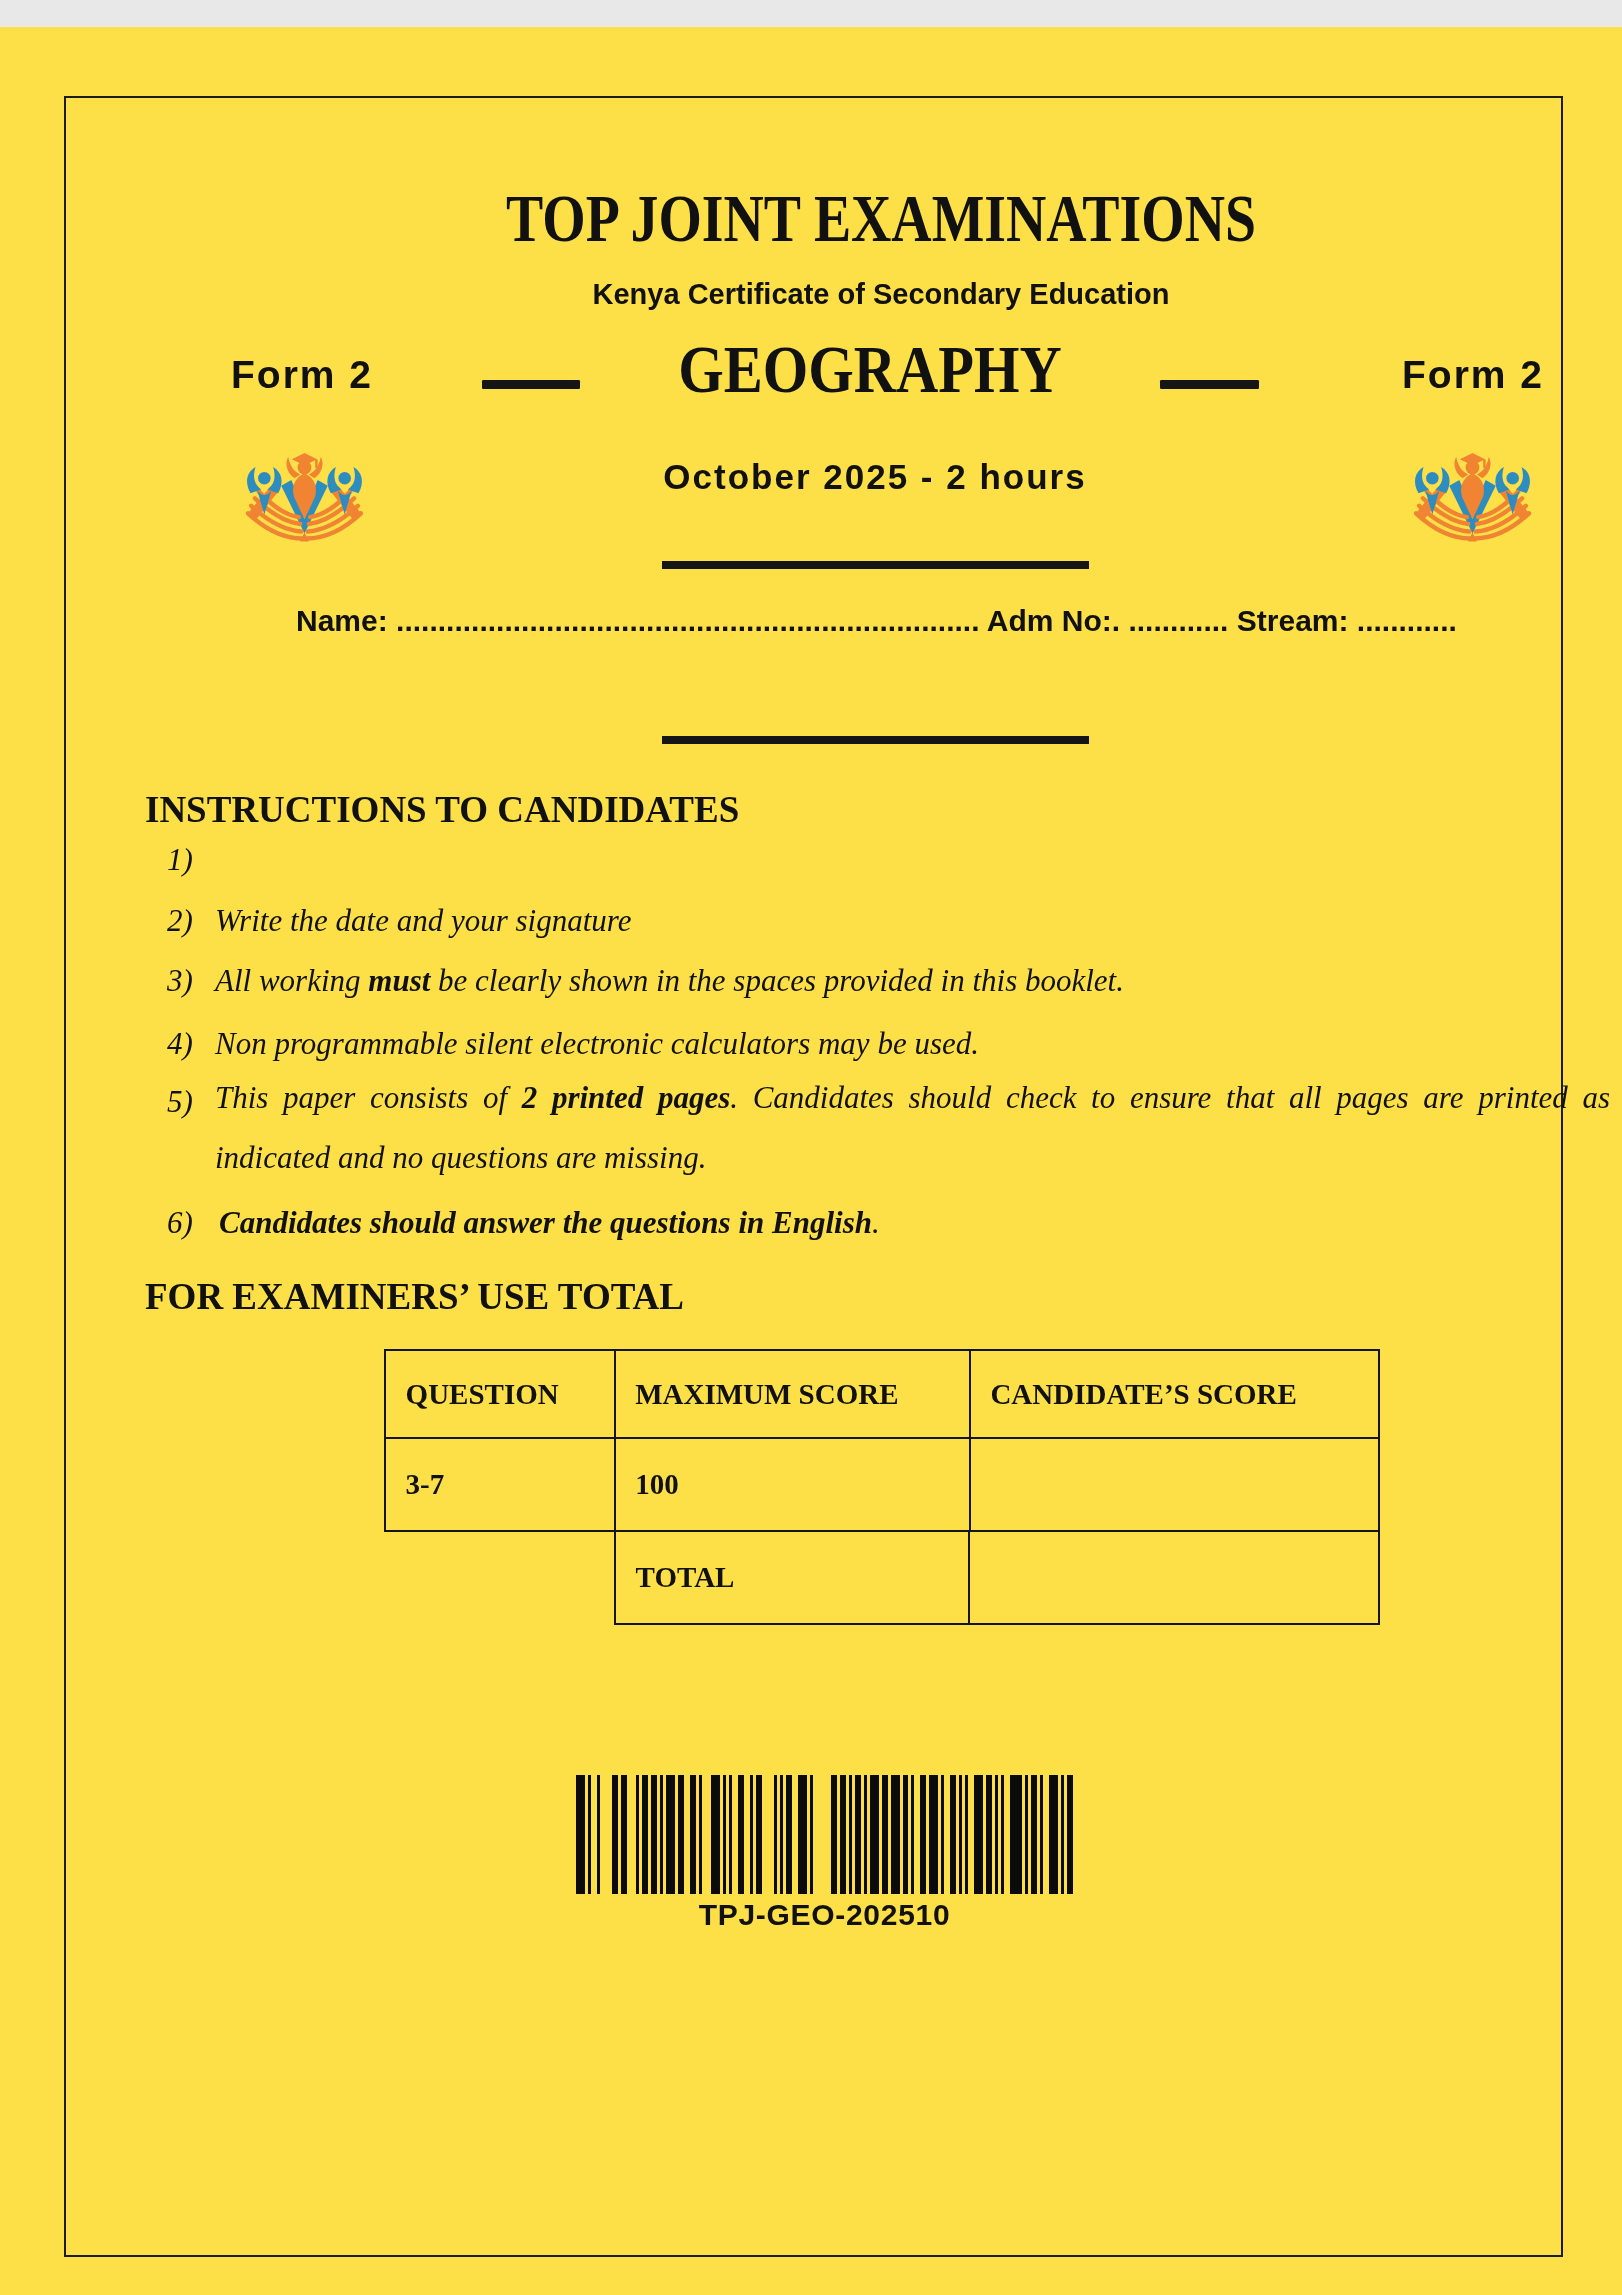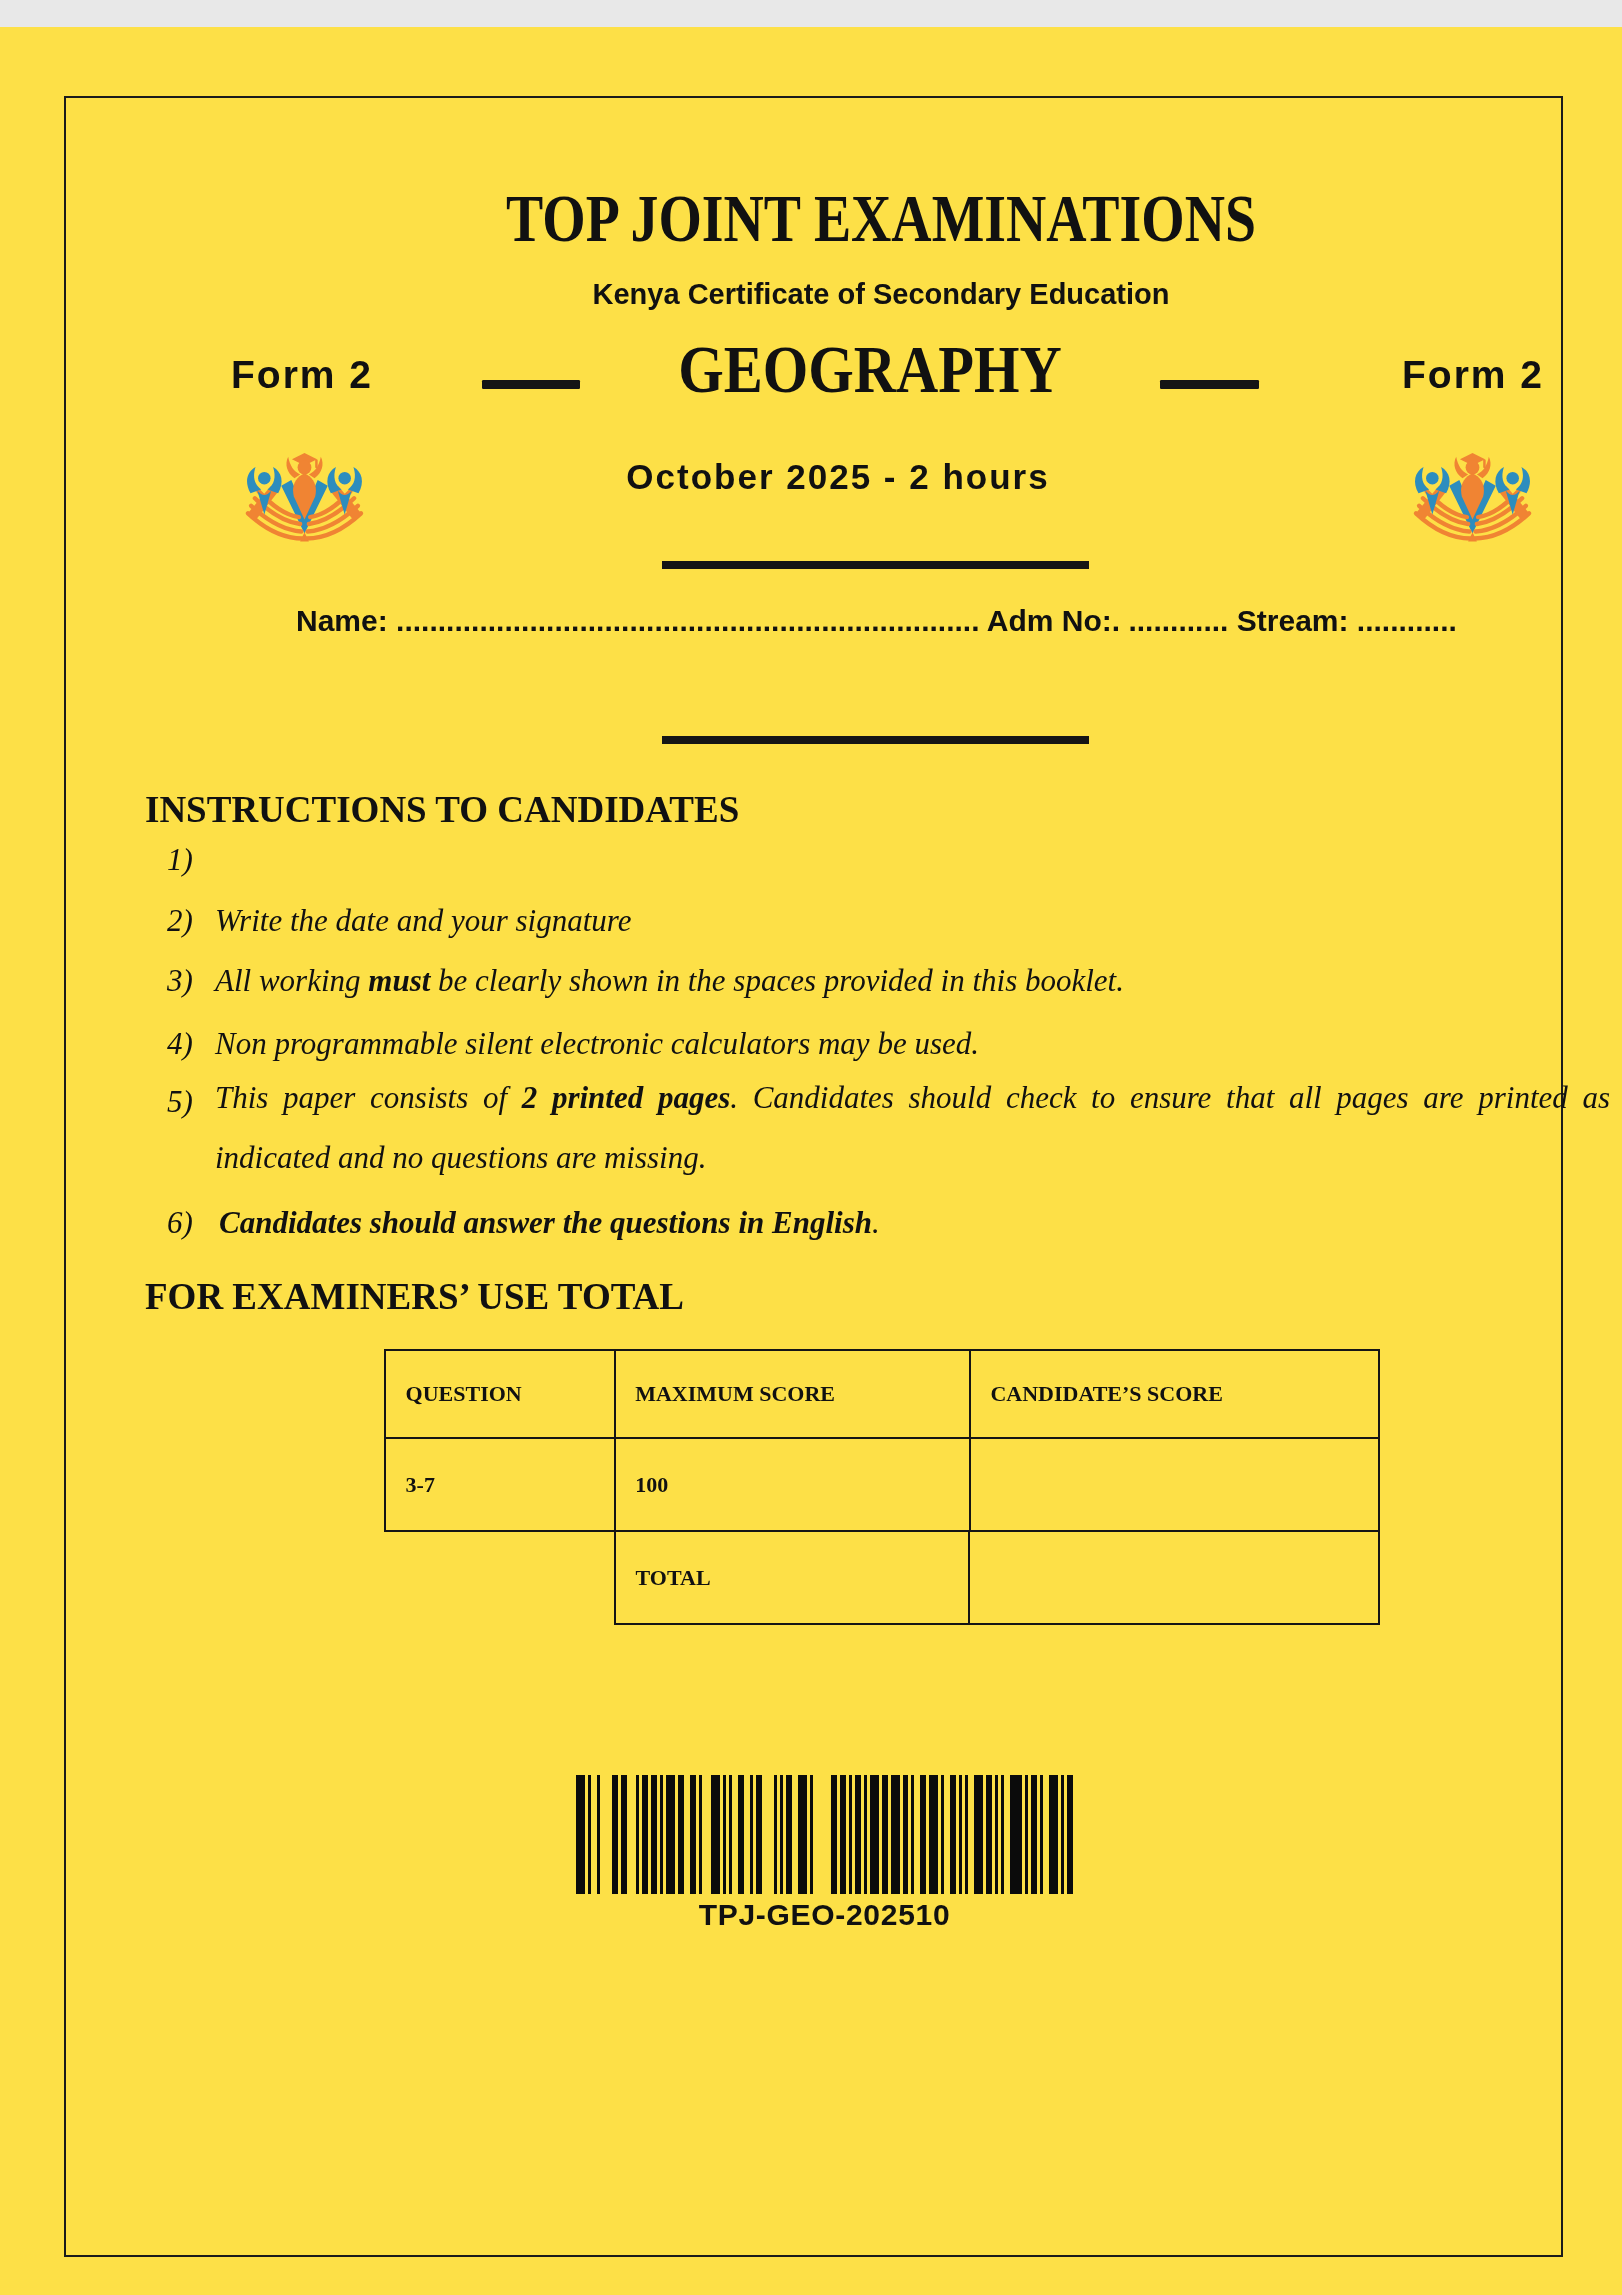--- a/index.html
+++ b/index.html
@@ -10,33 +10,33 @@
   .cx{transform:translateX(-50%);}
   .title{left:881px;top:157px;font-size:68px;font-weight:700;line-height:1;white-space:nowrap;
          transform:translateX(-50%) scaleX(0.82);transform-origin:50% 0;letter-spacing:0;}
   .subtitle{left:881px;top:253px;font-size:29px;font-weight:700;line-height:1;white-space:nowrap;
             font-family:"Liberation Sans",sans-serif;}
   .form-label{top:328px;font-size:39px;font-weight:700;line-height:1;letter-spacing:2px;
               font-family:"Liberation Sans",sans-serif;white-space:nowrap;}
   .subject{left:870px;top:308px;font-size:68px;font-weight:700;line-height:1;white-space:nowrap;
            transform:translateX(-50%) scaleX(0.86);transform-origin:50% 0;}
   .dash{height:8.5px;background:#151515;border-radius:1.3px;}
-  .session{left:838px;top:432px;font-size:35px;font-weight:700;line-height:1;letter-spacing:2px;
+  .session{left:875px;top:432px;font-size:35px;font-weight:700;line-height:1;letter-spacing:2px;
            font-family:"Liberation Sans",sans-serif;white-space:nowrap;}
   .hrule{width:427px;height:7.9px;background:#151515;}
   .fill-line{font-family:"Liberation Sans",sans-serif;font-size:30px;font-weight:700;
              line-height:1;white-space:nowrap;}
   .inst-heading{font-size:37px;font-weight:700;line-height:1;white-space:nowrap;}
   .inst-num,.inst-text{font-size:31px;font-style:italic;line-height:1;white-space:nowrap;}
   .inst-text b{font-style:italic;}
   .inst-block{white-space:normal;}
   .inst-block .jline{width:1395px;line-height:60px;text-align:justify;text-align-last:justify;
                      white-space:nowrap;}
   .inst-block .nline{width:1395px;line-height:60px;text-align:left;white-space:nowrap;}
-  .tbl{left:384px;top:1322px;width:996px;font-size:22px;font-weight:700;}
+  .tbl{left:384px;top:1322px;width:996px;font-size:29px;font-weight:700;}
   .trow{display:flex;}
   .trow.bl{border-left:2px solid #151515;}
   .tcell{display:flex;align-items:center;box-sizing:border-box;padding-left:19.6px;
          border-right:2px solid #151515;}
   .hcell{height:90px;border-top:2.6px solid #151515;border-bottom:2.6px solid #151515;}
   .r1cell{height:93px;border-bottom:2.6px solid #151515;}
   .r2cell{height:93px;border-bottom:2.6px solid #151515;}
   .c0{width:230px;} .c1{width:356px;} .c2{width:410px;}
   .r2off{margin-left:230px;}
   .bl2{border-left:2px solid #151515;}

